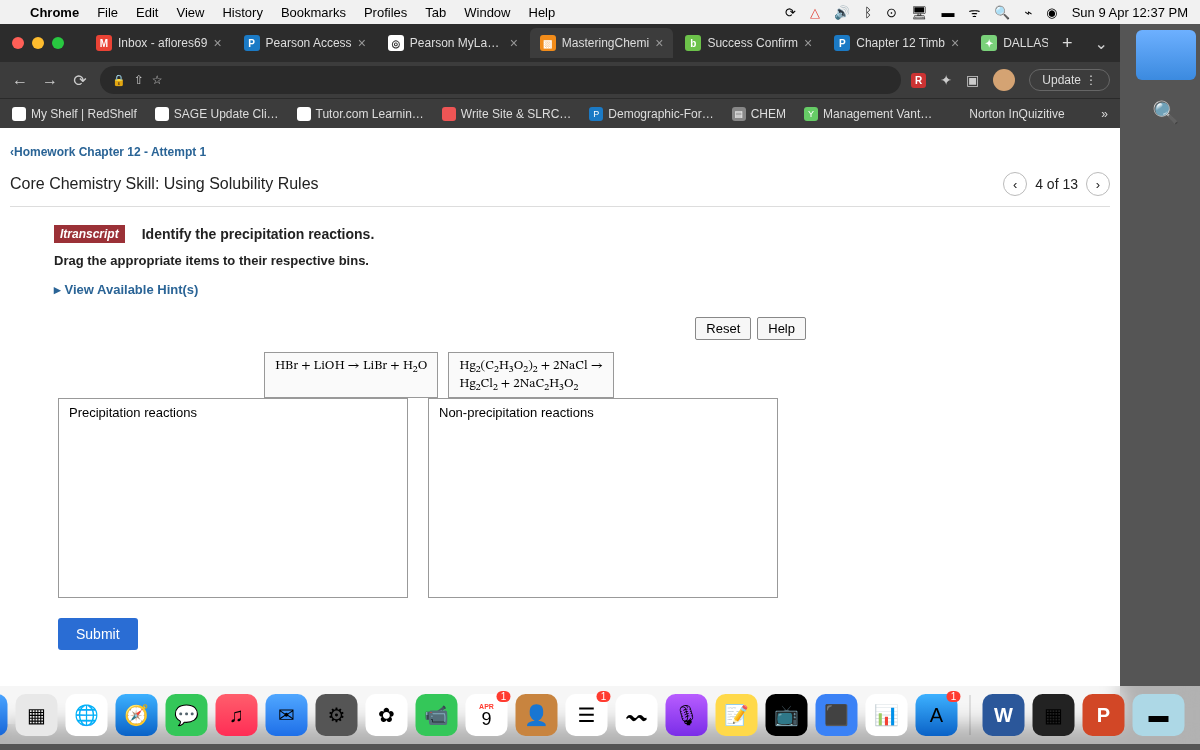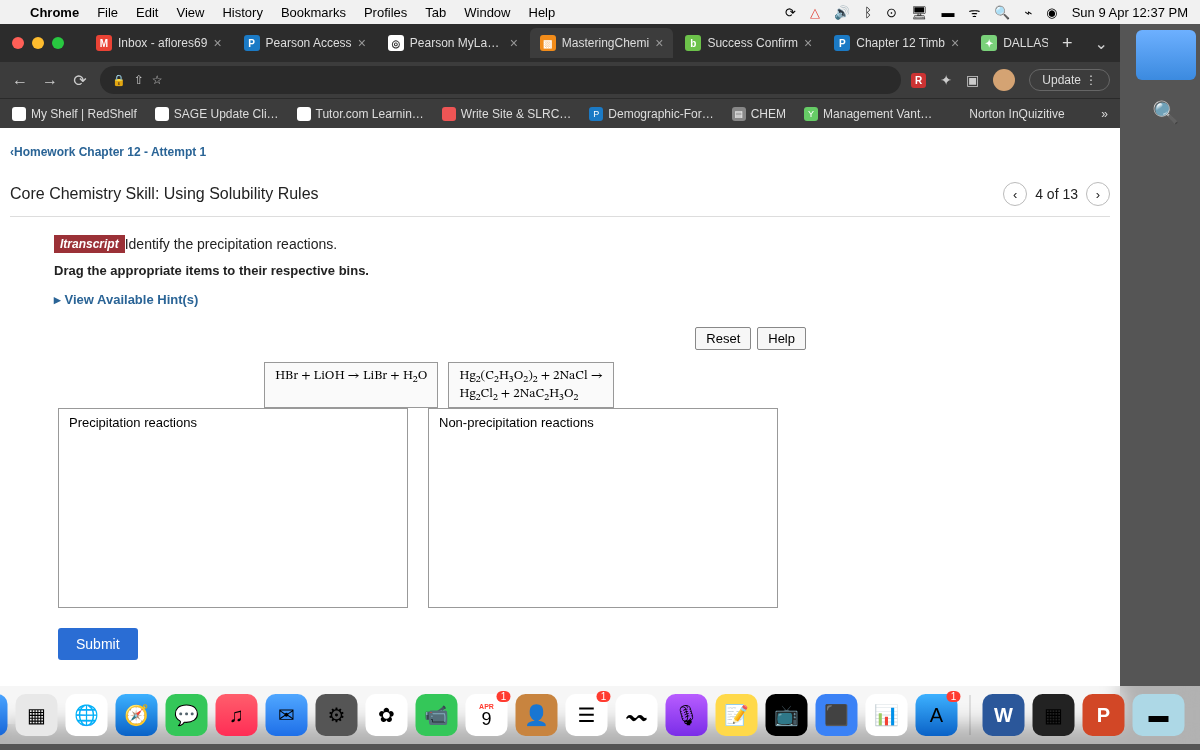--- a/index.html
+++ b/index.html
@@ -37,29 +37,29 @@
 
 
 .bookmarks-bar { height: 30px; background: #3c3c3c; display: flex; align-items: center; padding: 0 12px; gap: 18px; font-size: 12px; color: #ddd; border-top: 1px solid #2a2a2a; }
 .bookmark { display: flex; align-items: center; gap: 5px; cursor: pointer; white-space: nowrap; }
 .bm-icon { width: 14px; height: 14px; border-radius: 3px; display: inline-flex; align-items: center; justify-content: center; font-size: 9px; }
 
 
 .page { flex: 1; background: #fff; overflow: auto; }
 .page-inner { padding: 14px 10px; }
 .breadcrumb-link { color: #2a6496; font-size: 12px; font-weight: 600; }
-.skill-title-row { display: flex; align-items: center; margin-top: 22px; padding-bottom: 10px; border-bottom: 1px solid #ddd; }
+.skill-title-row { display: flex; align-items: center; margin-top: 12px; padding-bottom: 10px; border-bottom: 1px solid #ddd; }
 .skill-title { font-size: 16px; font-weight: 500; color: #222; flex: 1; }
 .pager { display: flex; align-items: center; gap: 8px; font-size: 14px; color: #222; }
 .pager .arrow-circ { width: 24px; height: 24px; border: 1px solid #bbb; border-radius: 50%; display: flex; align-items: center; justify-content: center; font-size: 13px; cursor: pointer; }
 
 .question-area { padding: 18px 44px 0 44px; }
 .ltranscript { display: inline-block; background: #9b3137; color: #fff; font-size: 12px; font-weight: 600; padding: 2px 6px; font-style: italic; }
 .instructions-line { display: flex; align-items: center; gap: 0; }
-.instructions-text { font-size: 14px; color: #222; margin-left: 0; }
+.instructions-text { font-size: 14px; color: #222; margin-left: 17px; font-weight: bold; }
 .drag-instruction { font-size: 13px; font-weight: 600; color: #222; margin-top: 10px; }
 .hints-link { margin-top: 14px; color: #2a6496; font-size: 13px; font-weight: 600; display: flex; align-items: center; gap: 4px; cursor: pointer; }
 
 .workspace { margin-top: 20px; }
 .ws-buttons { display: flex; justify-content: flex-end; gap: 6px; padding-right: 260px; }
 .ws-btn { border: 1px solid #888; background: #f7f7f7; padding: 3px 10px; font-size: 13px; cursor: pointer; border-radius: 2px; }
 
 .tile-row { display: flex; gap: 10px; margin-top: 28px; padding-left: 24px; }
 .tile-row.second { padding-left: 210px; margin-top: 12px; }
 .tile { border: 1px solid #999; background: #fafafa; padding: 4px 10px; font-size: 13px; font-family: "STIX Two Math", "Cambria Math", serif; cursor: move; line-height: 1.4; }

